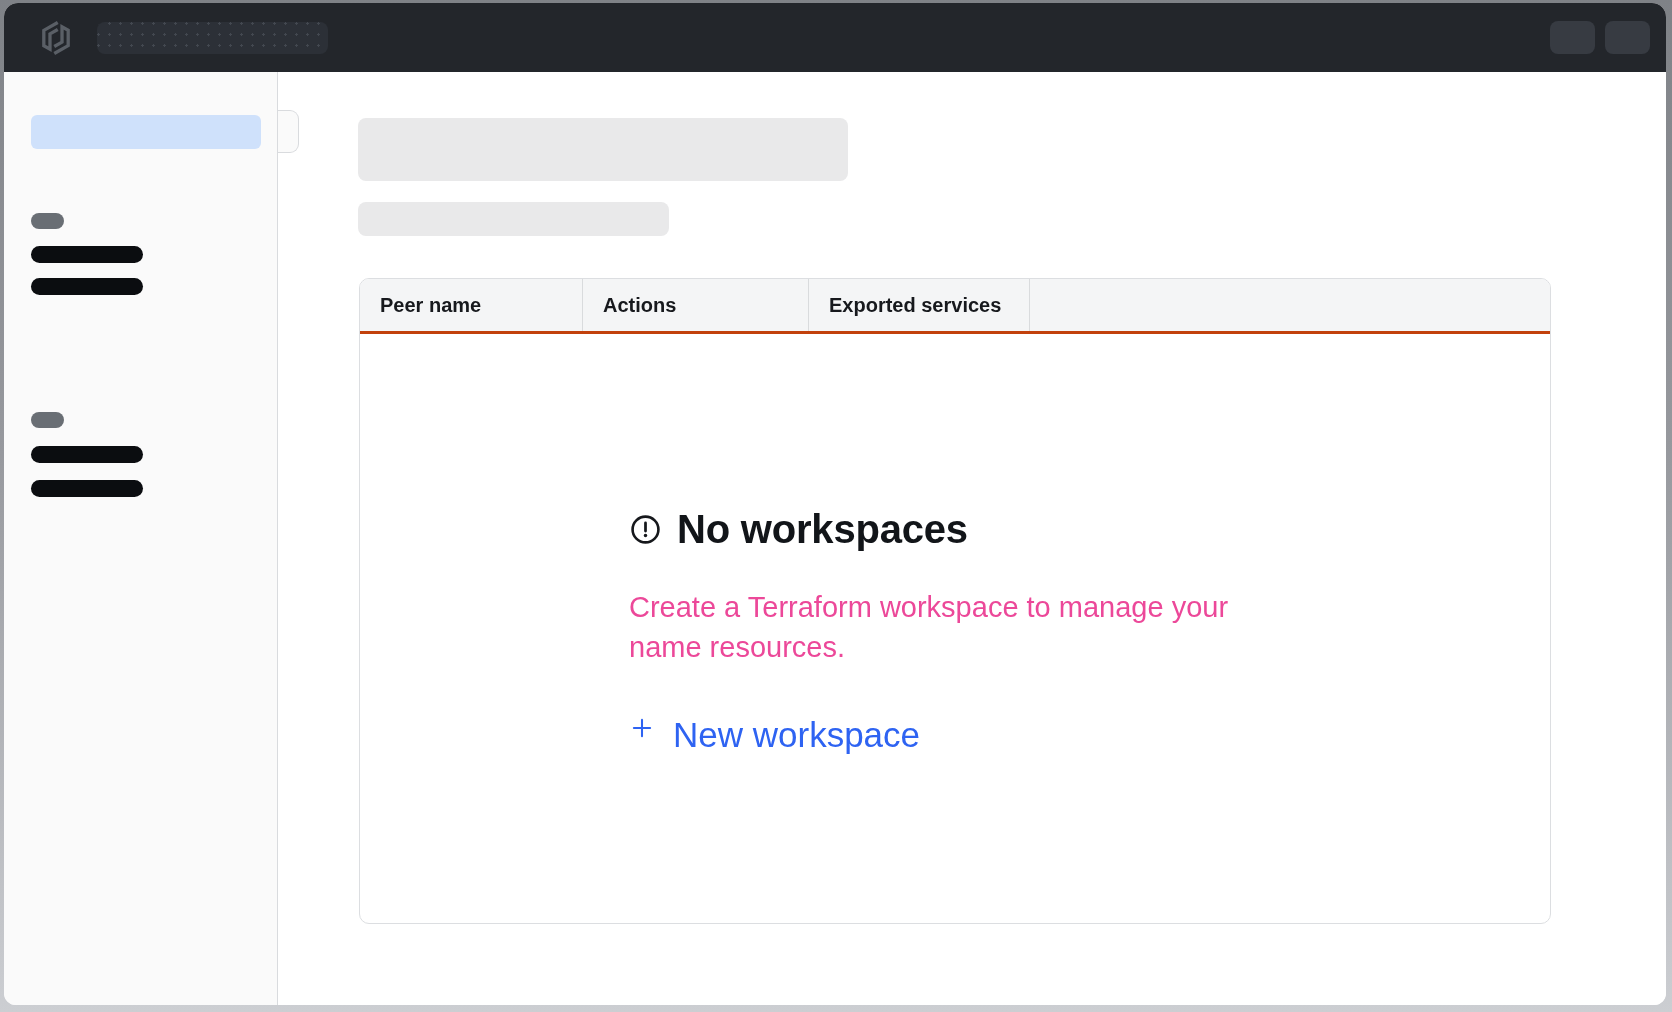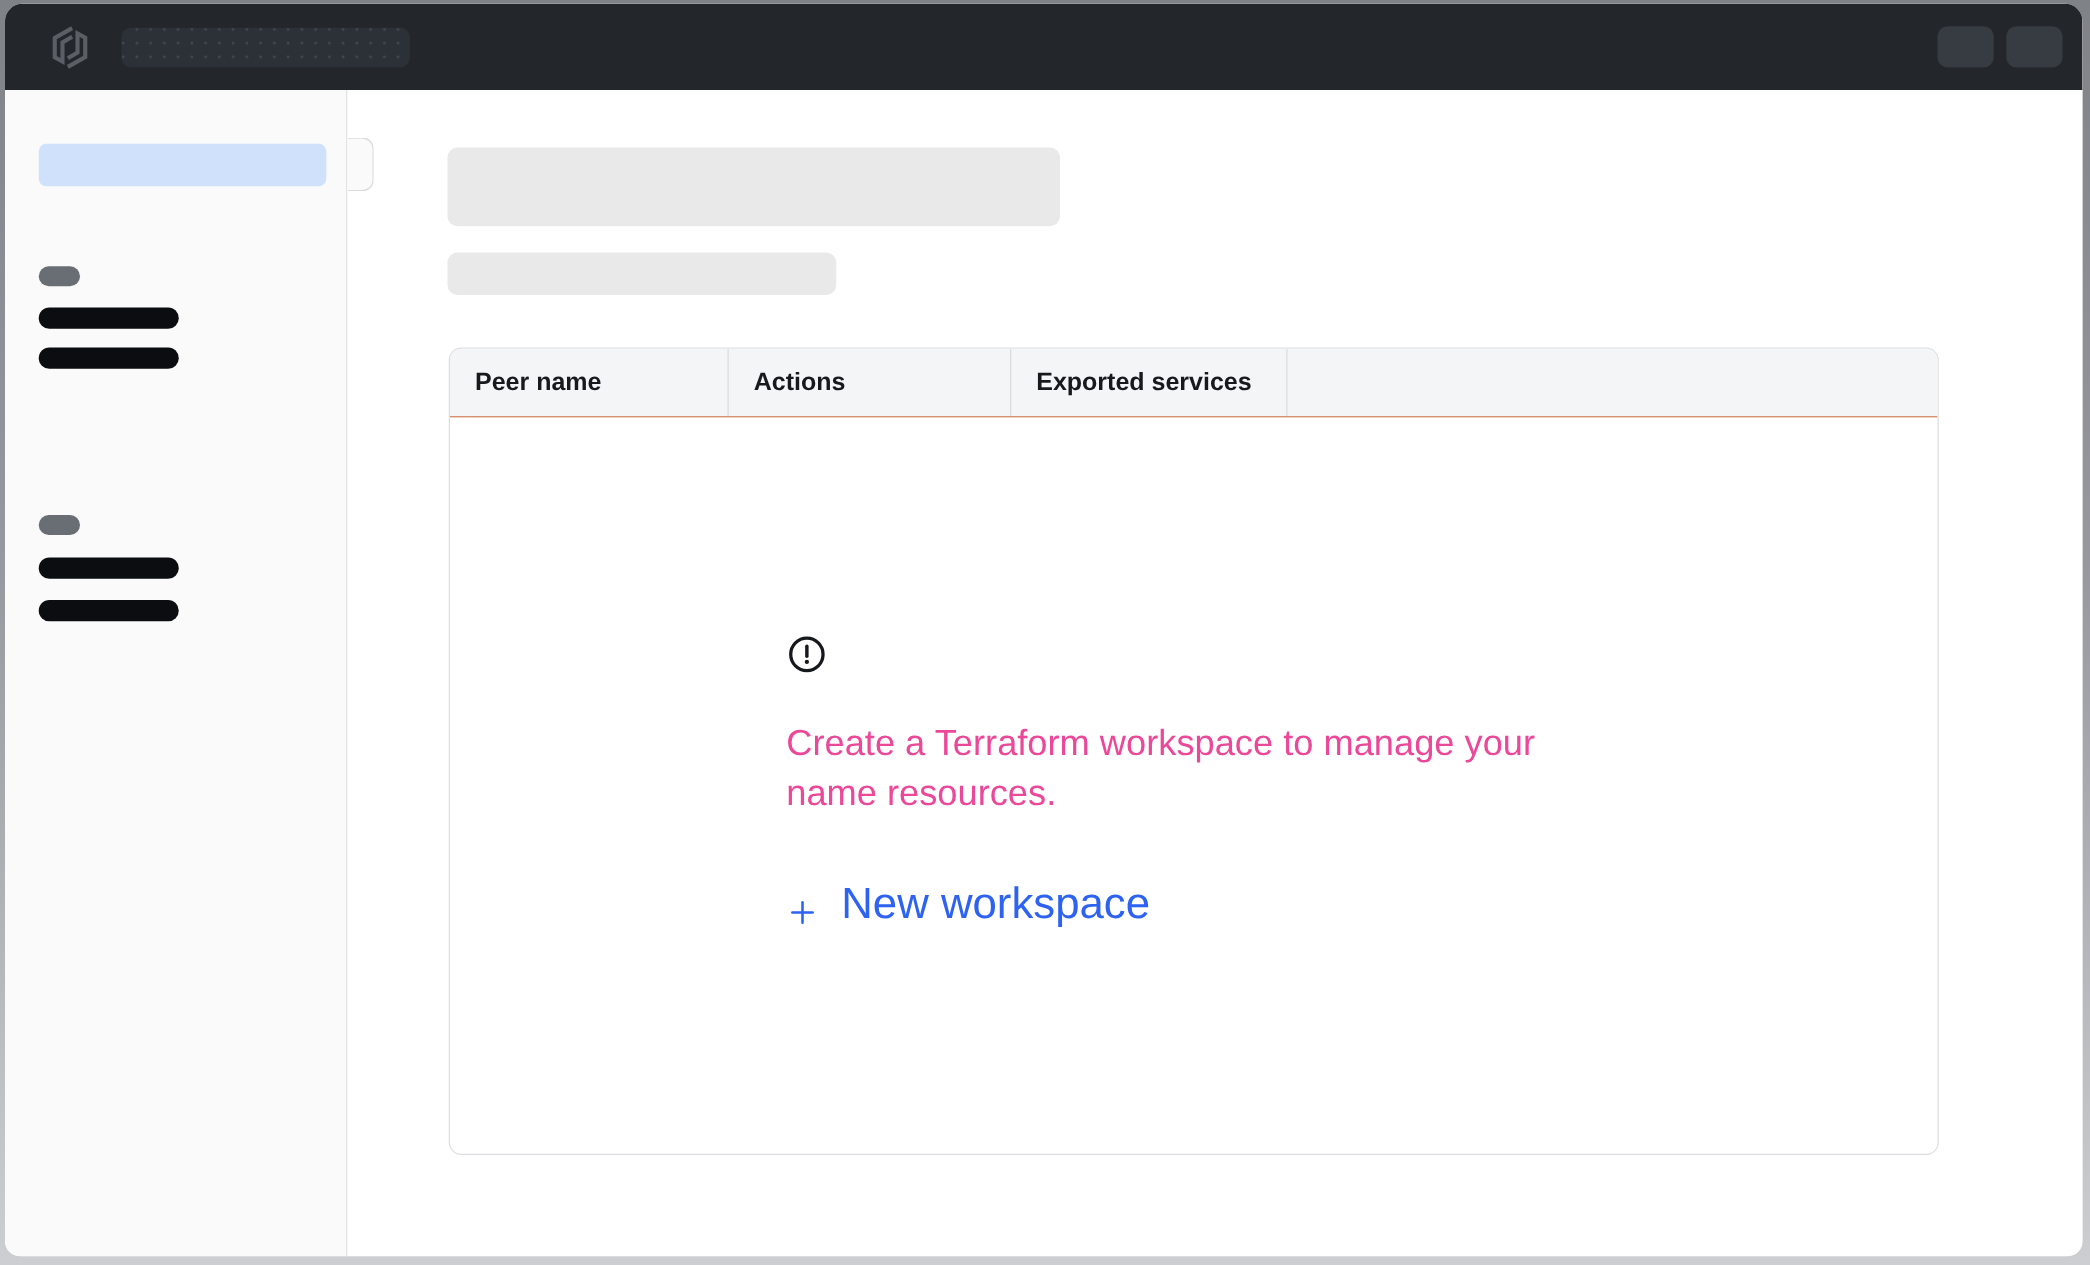--- a/index.html
+++ b/index.html
@@ -92,21 +92,21 @@
     left: 81px; top: 206px;
     width: 1192px; height: 646px;
     border: 1px solid #dcdee1;
     border-radius: 10px;
     background: #ffffff;
   }
   .thead {
     display: flex;
     height: 55px;
     background: #f4f5f6;
-    border-bottom: 1px solid #c2410c;
+    border-bottom: 3px solid #c2410c;
     border-radius: 9px 9px 0 0;
     overflow: hidden;
   }
   .th {
     display: flex;
     align-items: center;
     padding-left: 20px;
     border-right: 1px solid #d9dbdd;
     font-size: 20px;
     font-weight: 700;
@@ -136,21 +136,21 @@
   }
   .empty-desc {
     margin-top: 35px;
     font-size: 29px;
     line-height: 40px;
     color: #ec4899;
   }
   .empty-link {
     margin-top: 48px;
     display: inline-flex;
-    align-items: flex-end;
+    align-items: flex-start;
     gap: 18px;
     color: #2e63f2;
     font-size: 35px;
     font-weight: 500;
     cursor: pointer;
   }
   .plus-glyph { flex: none; display: flex; }
 </style>
 </head>
 <body>
@@ -196,20 +196,21 @@
           <div class="th">Exported services</div>
         </div>
 
         <div class="empty">
           <div class="empty-head">
             <svg width="33" height="33" viewBox="0 0 24 24" fill="none">
               <circle cx="12" cy="12" r="9.4" stroke="#16181c" stroke-width="1.9"></circle>
               <line x1="12" y1="7.2" x2="12" y2="13.1" stroke="#16181c" stroke-width="2" stroke-linecap="round"></line>
               <circle cx="12" cy="16.4" r="1.25" fill="#16181c"></circle>
             </svg>
+            <div class="empty-title">No workspaces</div>
           </div>
 
           <div class="empty-desc">
             <div>Create a Terraform workspace to manage your</div>
             <div>name resources.</div>
           </div>
 
           <div class="empty-link">
             <span class="plus-glyph">
               <svg width="26" height="26" viewBox="0 0 24 24" fill="none" stroke="#2e63f2" stroke-width="1.9" stroke-linecap="round">

